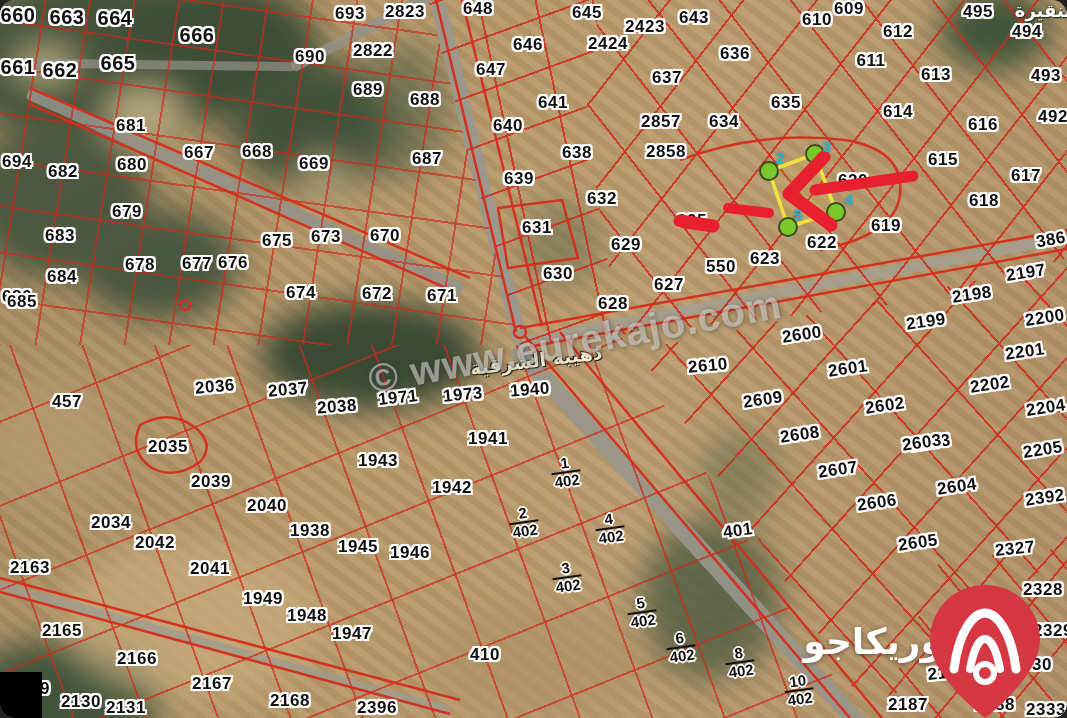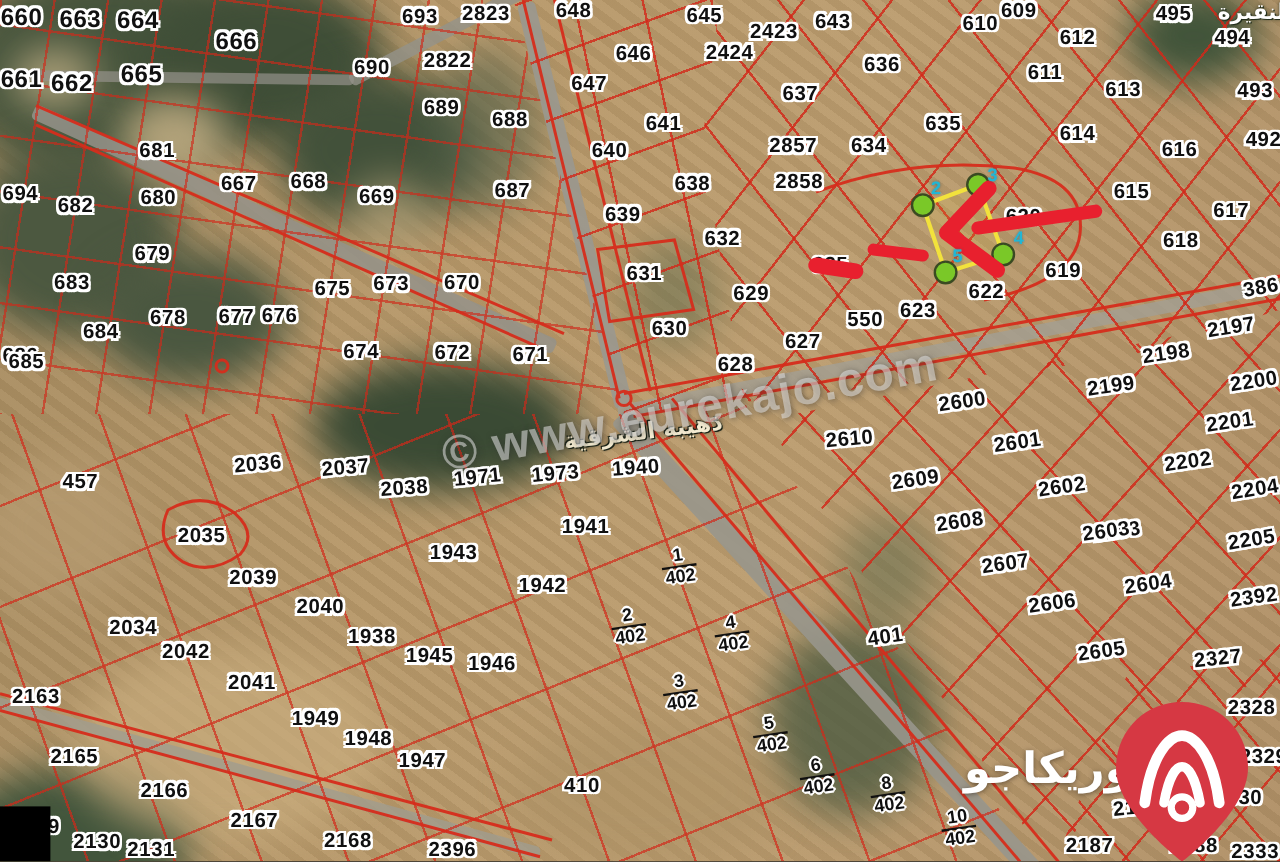--- a/index.html
+++ b/index.html
@@ -1,18 +1,18 @@
 <!DOCTYPE html>
 <html><head>
 <meta charset="utf-8">
 <style>
   html,body{margin:0;padding:0;background:#222;}
   #map{position:relative;width:1067px;height:718px;overflow:hidden;
        background:linear-gradient(105deg,#a78c60,#b79869 35%,#bb9c6e 60%,#b09066);
-       font-family:"Liberation Sans",sans-serif;}
+       font-family:"Liberation Sans",sans-serif;border-radius:15px;}
   .tex{position:absolute;inset:0;z-index:0;
        background:repeating-linear-gradient(37deg,rgba(255,255,255,.04) 0 7px,rgba(0,0,0,.045) 7px 14px);}
   .blob{position:absolute;border-radius:50%;filter:blur(16px);z-index:1;}
   .road{position:absolute;transform-origin:left center;z-index:2;border-radius:4px;}
   .mesh{position:absolute;inset:0;z-index:3;}
   .mesh-a{background:
       repeating-linear-gradient(160deg,rgba(210,40,25,.8) 0 2px,transparent 2px 50px),
       repeating-linear-gradient(78deg,rgba(210,40,25,.8) 0 2px,transparent 2px 56px);
       clip-path:polygon(428px 0px,600px 0px,585px 120px,620px 335px,520px 345px,452px 90px);}
   .mesh-b{background:
@@ -187,21 +187,21 @@
       <span class="plabel" style="left: 131px; top: 126px; transform: translate(-50%, -50%) rotate(0deg);">681</span>
       <span class="plabel" style="left: 132px; top: 165px; transform: translate(-50%, -50%) rotate(0deg);">680</span>
       <span class="plabel" style="left: 199px; top: 153px; transform: translate(-50%, -50%) rotate(0deg);">667</span>
       <span class="plabel" style="left: 257px; top: 152px; transform: translate(-50%, -50%) rotate(0deg);">668</span>
       <span class="plabel" style="left: 314px; top: 164px; transform: translate(-50%, -50%) rotate(0deg);">669</span>
       <span class="plabel" style="left: 427px; top: 159px; transform: translate(-50%, -50%) rotate(0deg);">687</span>
       <span class="plabel" style="left: 63px; top: 172px; transform: translate(-50%, -50%) rotate(0deg);">682</span>
       <span class="plabel" style="left: 127px; top: 212px; transform: translate(-50%, -50%) rotate(0deg);">679</span>
       <span class="plabel" style="left: 60px; top: 236px; transform: translate(-50%, -50%) rotate(0deg);">683</span>
       <span class="plabel" style="left: 17px; top: 273px; transform: translate(-50%, -50%) rotate(0deg); margin-top: 24px;">686</span>
-      <span class="plabel" style="left: 62px; top: 277px; transform: translate(-50%, -50%) rotate(0deg); margin-left: 22px;">684</span>
+      <span class="plabel" style="left: 62px; top: 277px; transform: translate(-50%, -50%) rotate(0deg);">684</span>
       <span class="plabel" style="left: 22px; top: 302px; transform: translate(-50%, -50%) rotate(0deg);">685</span>
       <span class="plabel" style="left: 124px; top: 265px; transform: translate(-50%, -50%) rotate(0deg); margin-left: 16px;">678</span>
       <span class="plabel" style="left: 197px; top: 264px; transform: translate(-50%, -50%) rotate(0deg);">677</span>
       <span class="plabel" style="left: 233px; top: 263px; transform: translate(-50%, -50%) rotate(0deg);">676</span>
       <span class="plabel" style="left: 277px; top: 241px; transform: translate(-50%, -50%) rotate(0deg);">675</span>
       <span class="plabel" style="left: 326px; top: 237px; transform: translate(-50%, -50%) rotate(0deg);">673</span>
       <span class="plabel" style="left: 385px; top: 236px; transform: translate(-50%, -50%) rotate(0deg);">670</span>
       <span class="plabel" style="left: 301px; top: 293px; transform: translate(-50%, -50%) rotate(0deg);">674</span>
       <span class="plabel" style="left: 377px; top: 294px; transform: translate(-50%, -50%) rotate(0deg);">672</span>
       <span class="plabel" style="left: 442px; top: 296px; transform: translate(-50%, -50%) rotate(0deg);">671</span>
@@ -238,21 +238,21 @@
       <span class="plabel" style="left: 267px; top: 506px; transform: translate(-50%, -50%) rotate(0deg);">2040</span>
       <span class="plabel" style="left: 111px; top: 523px; transform: translate(-50%, -50%) rotate(0deg);">2034</span>
       <span class="plabel" style="left: 155px; top: 543px; transform: translate(-50%, -50%) rotate(0deg);">2042</span>
       <span class="plabel" style="left: 310px; top: 531px; transform: translate(-50%, -50%) rotate(0deg);">1938</span>
       <span class="plabel" style="left: 378px; top: 461px; transform: translate(-50%, -50%) rotate(0deg);">1943</span>
       <span class="plabel" style="left: 488px; top: 439px; transform: translate(-50%, -50%) rotate(0deg);">1941</span>
       <span class="plabel" style="left: 452px; top: 488px; transform: translate(-50%, -50%) rotate(0deg);">1942</span>
       <span class="plabel" style="left: 358px; top: 547px; transform: translate(-50%, -50%) rotate(0deg);">1945</span>
       <span class="plabel" style="left: 410px; top: 553px; transform: translate(-50%, -50%) rotate(0deg);">1946</span>
       <span class="plabel" style="left: 738px; top: 531px; transform: translate(-50%, -50%) rotate(-8deg);">401</span>
-      <span class="plabel" style="left: 30px; top: 581px; transform: translate(-50%, -50%) rotate(0deg);">2163</span>
+      <span class="plabel" style="left: 30px; top: 568px; transform: translate(-50%, -50%) rotate(0deg);">2163</span>
       <span class="plabel" style="left: 210px; top: 569px; transform: translate(-50%, -50%) rotate(0deg);">2041</span>
       <span class="plabel" style="left: 263px; top: 599px; transform: translate(-50%, -50%) rotate(0deg);">1949</span>
       <span class="plabel" style="left: 307px; top: 616px; transform: translate(-50%, -50%) rotate(0deg);">1948</span>
       <span class="plabel" style="left: 352px; top: 634px; transform: translate(-50%, -50%) rotate(0deg);">1947</span>
       <span class="plabel" style="left: 62px; top: 631px; transform: translate(-50%, -50%) rotate(0deg);">2165</span>
       <span class="plabel" style="left: 137px; top: 659px; transform: translate(-50%, -50%) rotate(0deg);">2166</span>
       <span class="plabel" style="left: 212px; top: 684px; transform: translate(-50%, -50%) rotate(0deg);">2167</span>
       <span class="plabel" style="left: 290px; top: 701px; transform: translate(-50%, -50%) rotate(0deg);">2168</span>
       <span class="plabel" style="left: 35px; top: 689px; transform: translate(-50%, -50%) rotate(0deg);">129</span>
       <span class="plabel" style="left: 81px; top: 702px; transform: translate(-50%, -50%) rotate(0deg);">2130</span>

